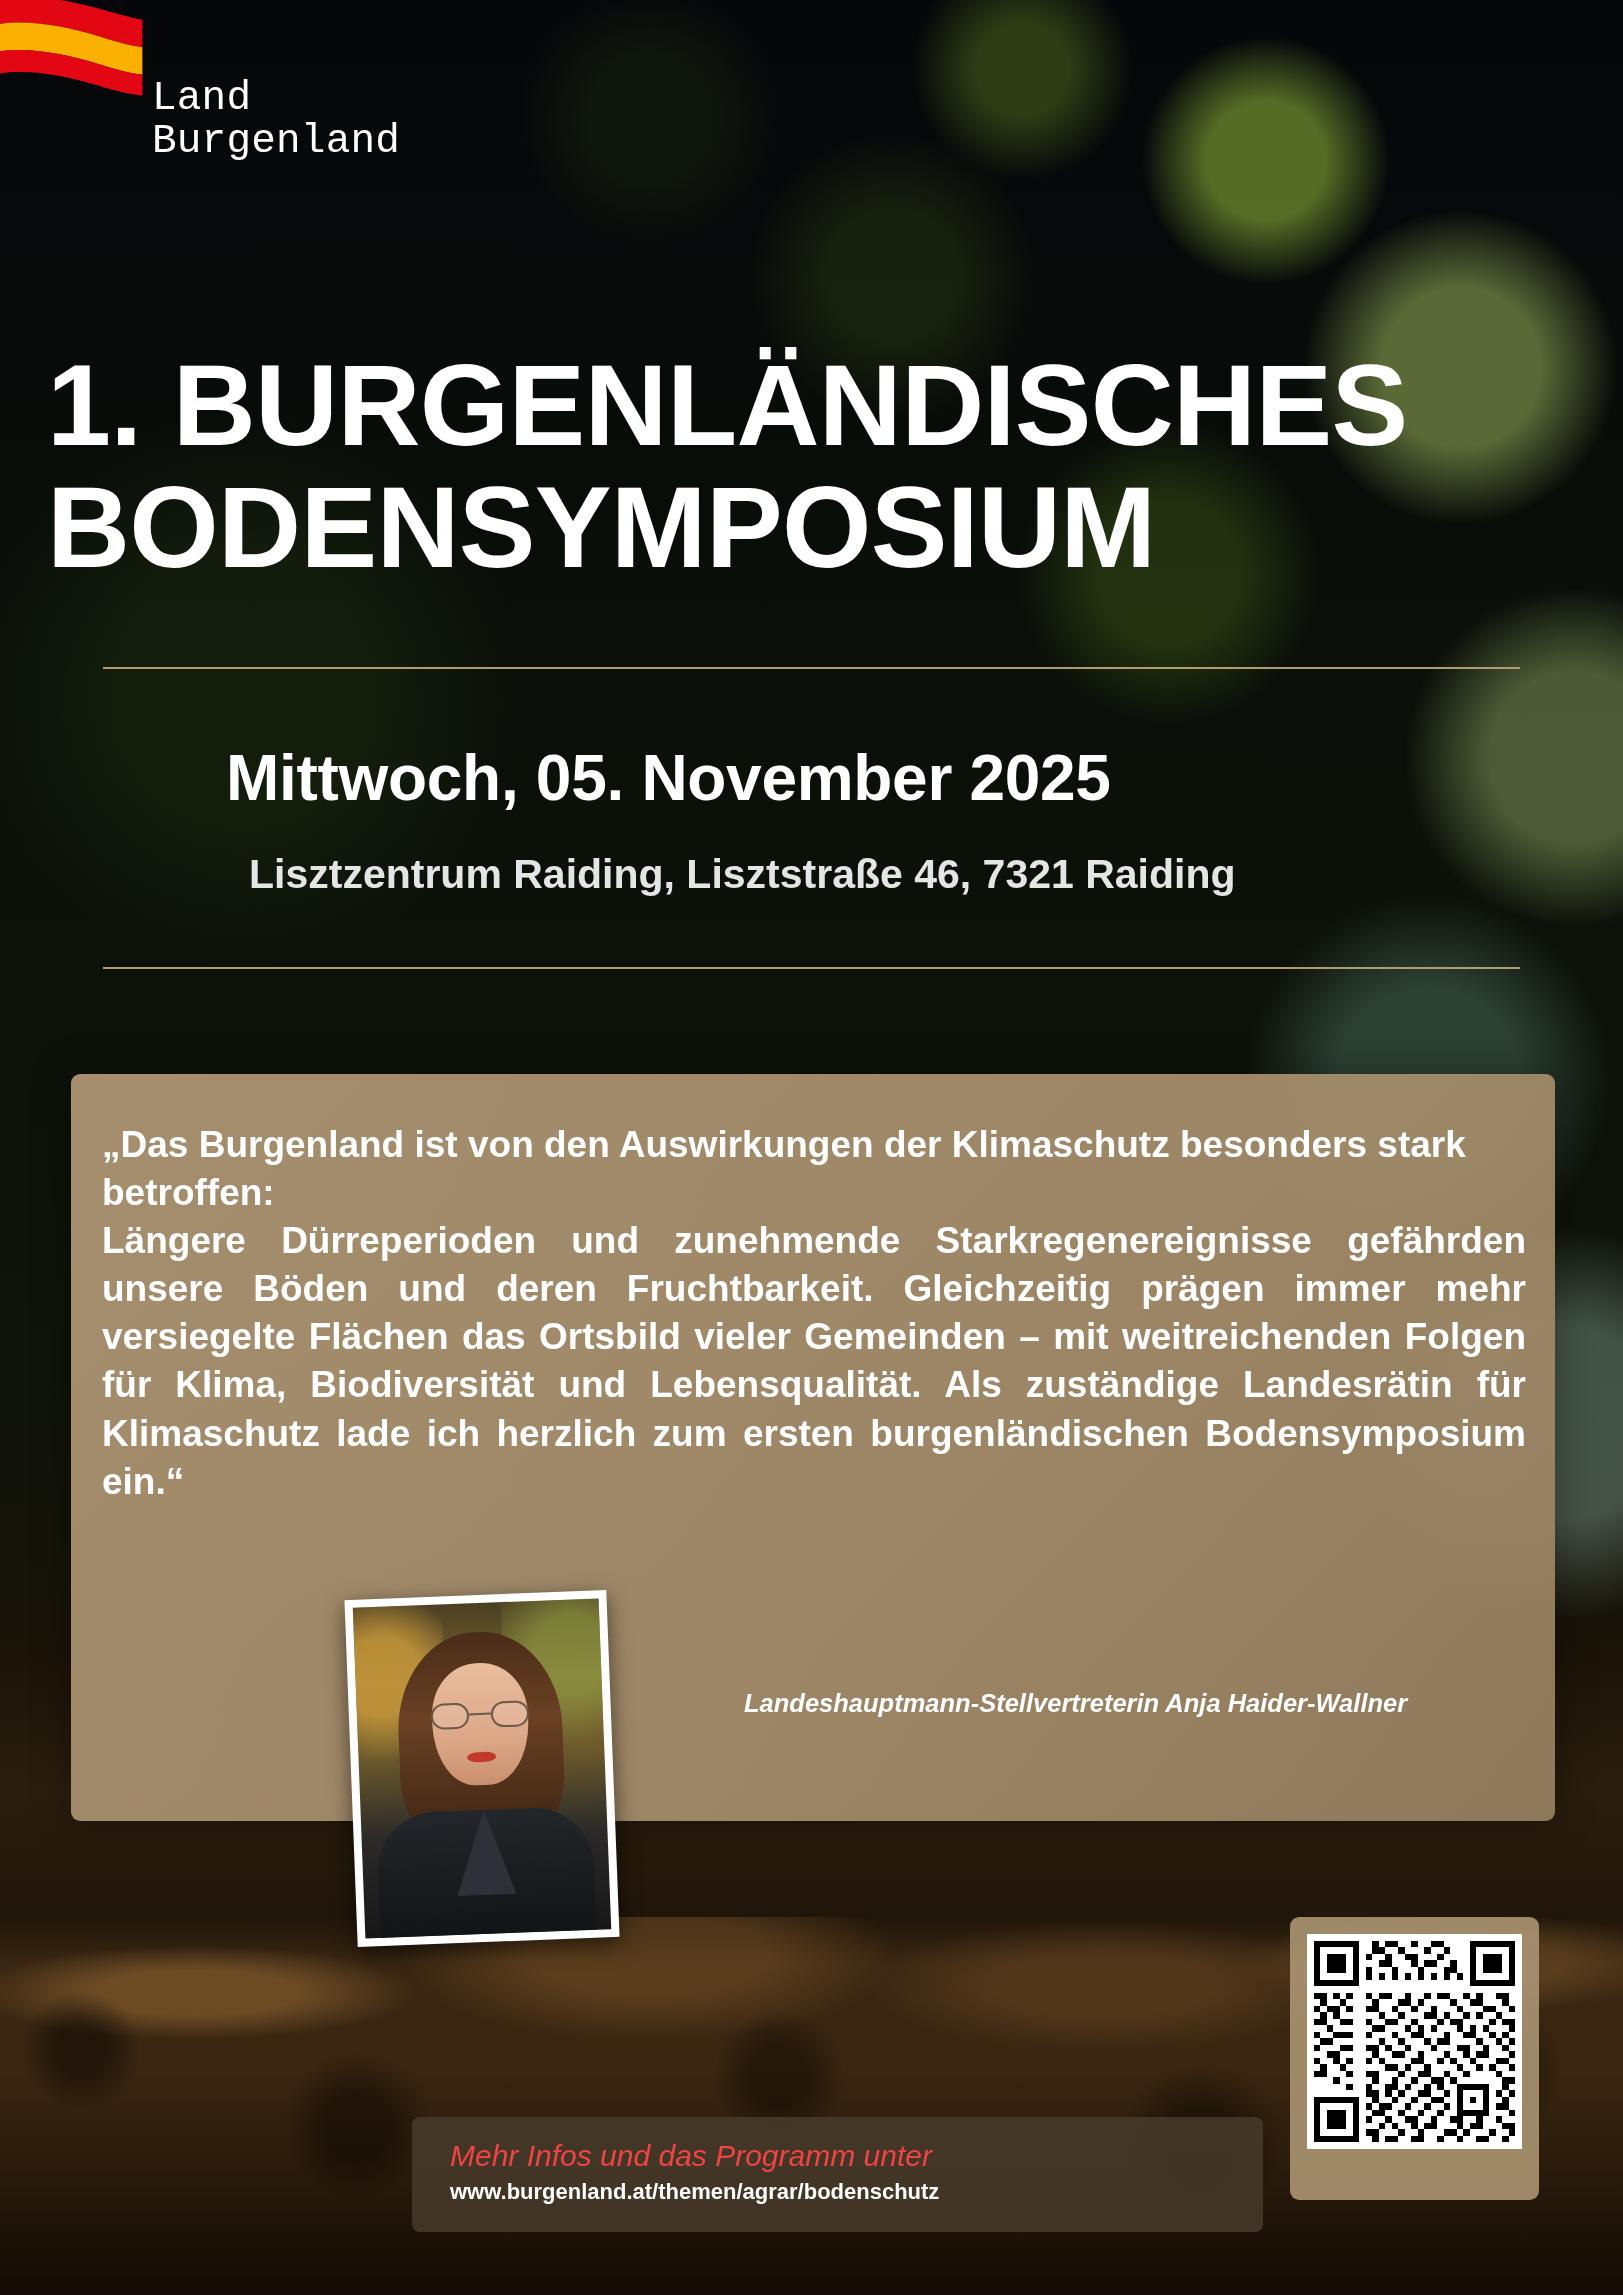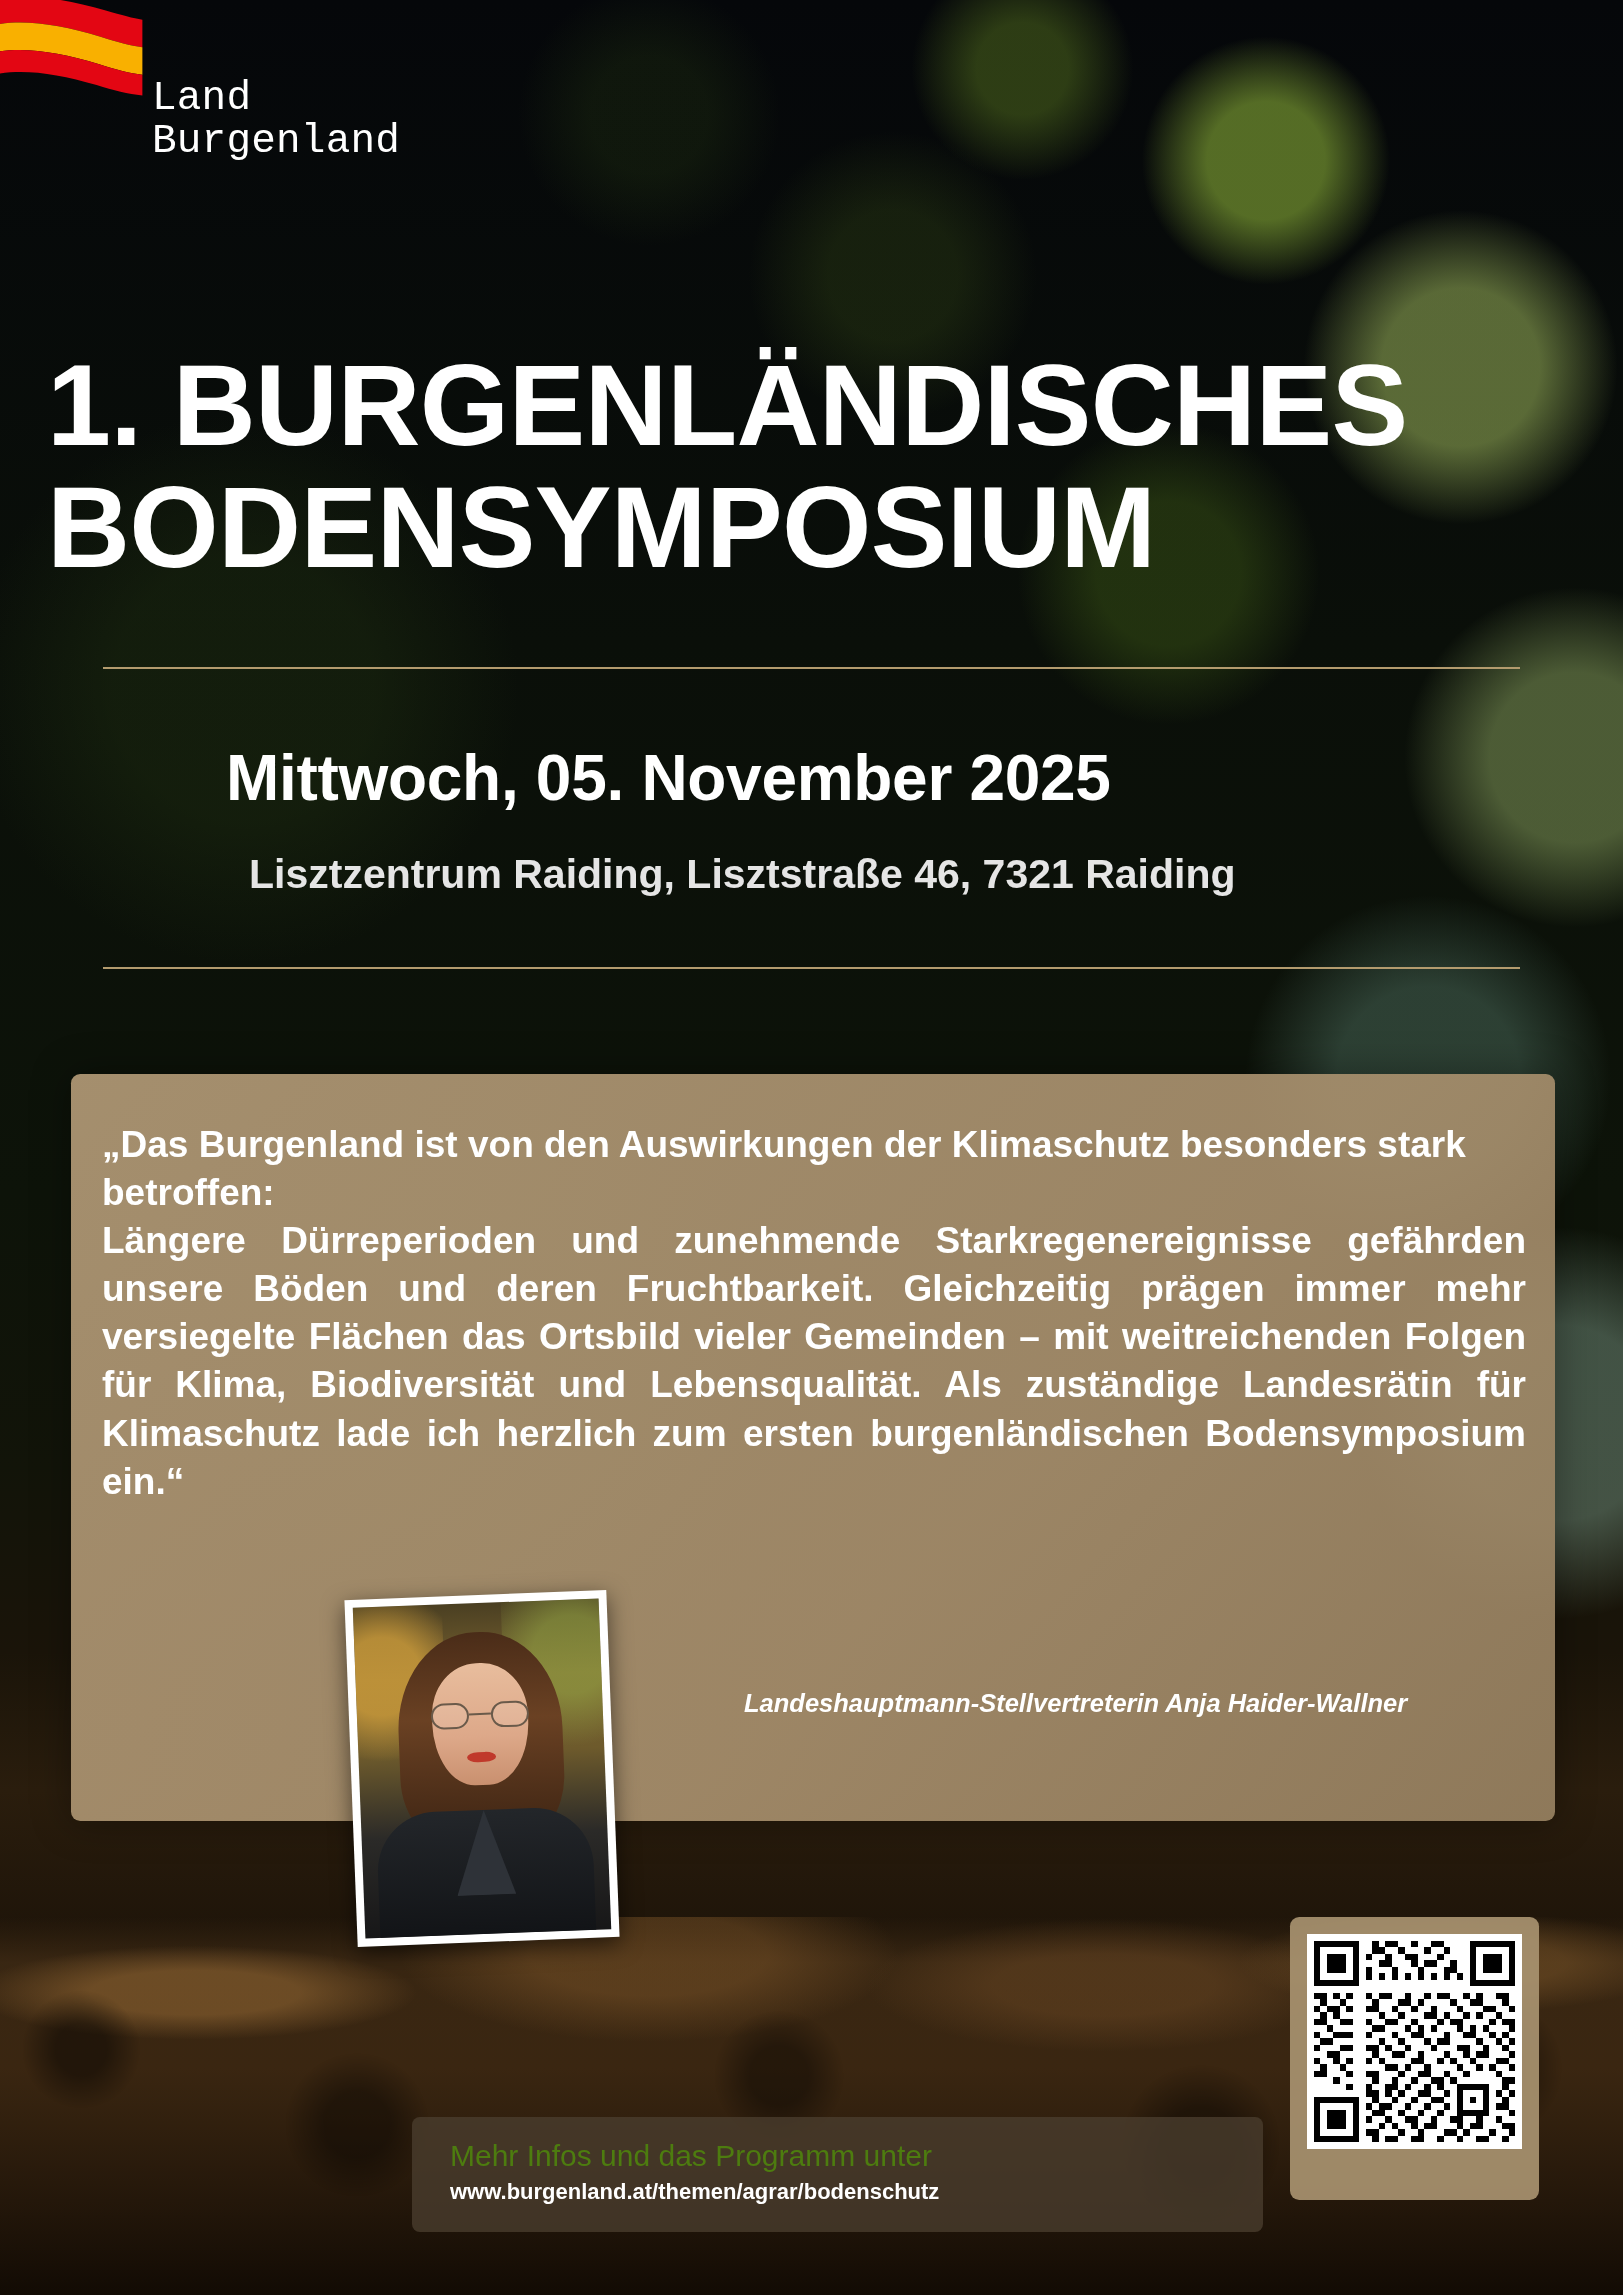--- a/index.html
+++ b/index.html
@@ -255,21 +255,21 @@
     position: absolute;
     left: 412px;
     top: 2117px;
     width: 851px;
     height: 115px;
     background: rgba(74,61,46,0.78);
     border-radius: 7.9px;
   }
   .footer .f1 {
     position:absolute; left: 38px; top: 22px;
-    color:#4d7c0f; font-size: 30px; font-weight: 400;
+    color:#ef4444; font-size: 30px; font-weight: 400; font-style: italic;
   }
   .footer .f2 {
     position:absolute; left: 38px; top: 62px;
     color:#ffffff; font-size: 22px; font-weight: 700;
   }
 </style>
 </head>
 <body>
 
 <div class="poster">

